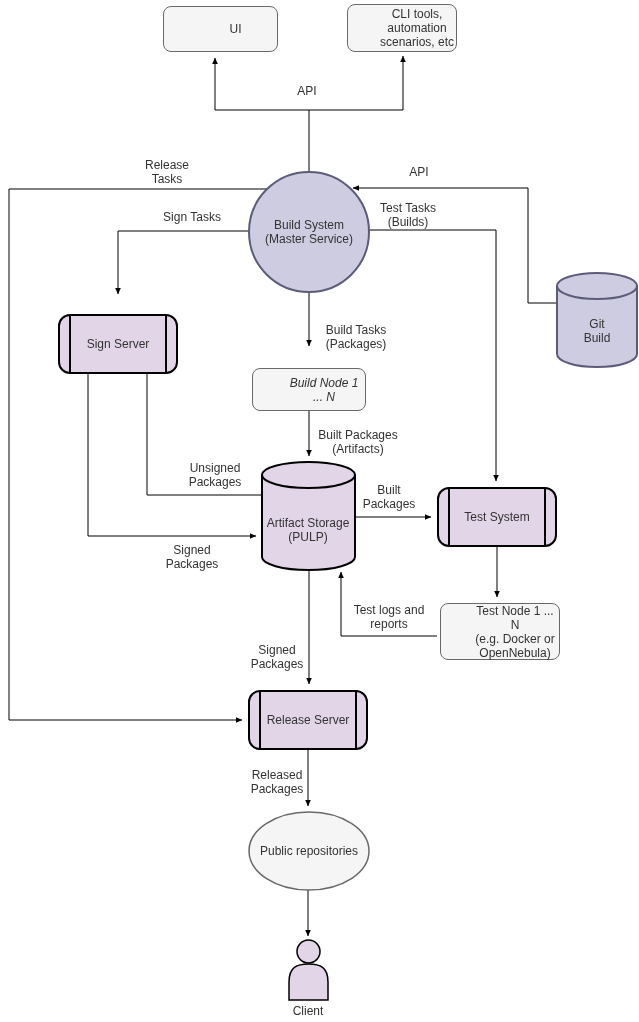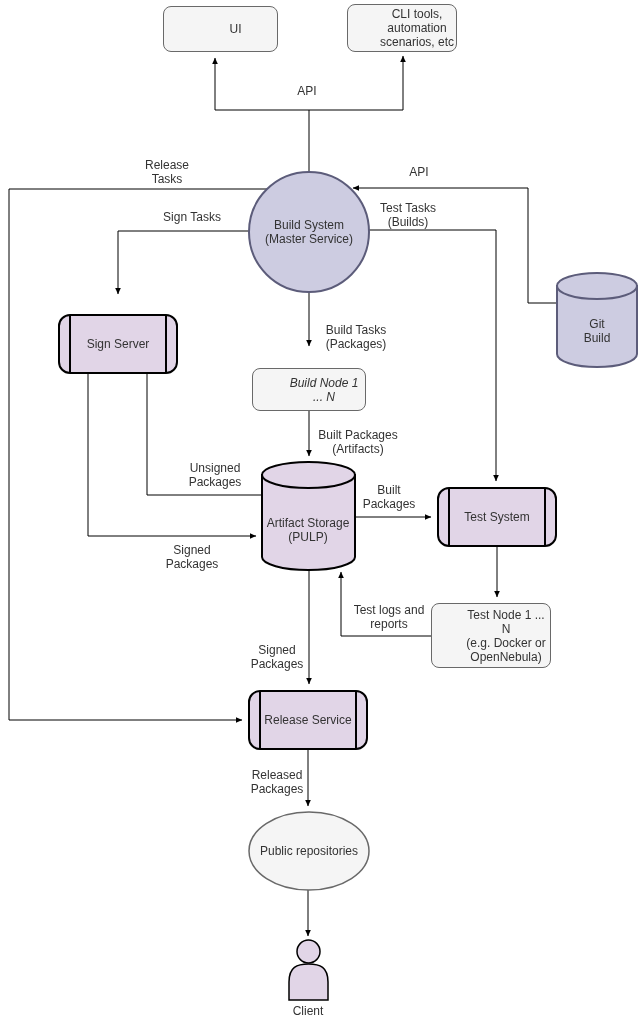--- a/index.html
+++ b/index.html
@@ -95,42 +95,42 @@
   <div class="graybox" style="left:347px;top:4px;width:110px;height:48px;">
     <div class="node-label">CLI tools,
 automation
 scenarios, etc</div>
   </div>
 
   <div class="graybox" style="left:252px;top:368px;width:114px;height:43px;font-style:italic;">
     <div class="node-label">Build Node 1 ... N</div>
   </div>
 
-  <div class="graybox" style="left:431px;top:603px;width:120px;height:65px;">
+  <div class="graybox" style="left:440px;top:603px;width:120px;height:57px;">
     <div class="node-label">Test Node 1 ... N
 (e.g. Docker or
 OpenNebula)</div>
   </div>
 
   <div class="process" style="left:58px;top:300px;width:120px;height:60px;margin-top:14px;">
     <div class="bar l"></div>
     <div class="bar r"></div>
     <div class="node-label">Sign Server</div>
   </div>
 
   <div class="process" style="left:437px;top:487px;width:120px;height:60px;">
     <div class="bar l"></div>
     <div class="bar r"></div>
     <div class="node-label">Test System</div>
   </div>
 
   <div class="process" style="left:248px;top:690px;width:120px;height:60px;">
     <div class="bar l"></div>
     <div class="bar r"></div>
-    <div class="node-label">Release Service</div>
+    <div class="node-label">Release Server</div>
   </div>
 
   <div class="lbl" style="left:309px;top:232px;">Build System
 (Master Service)</div>
   <div class="lbl" style="left:597px;top:331px;">Git
 Build</div>
   <div class="lbl" style="left:308px;top:530px;">Artifact Storage
 (PULP)</div>
   <div class="lbl" style="left:309px;top:851px;">Public repositories</div>
   <div class="lbl" style="left:308px;top:1011px;">Client</div>

